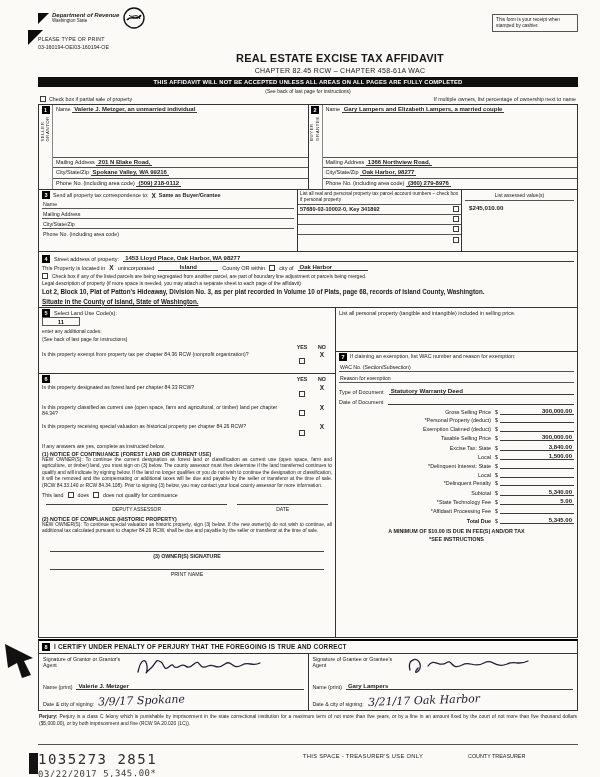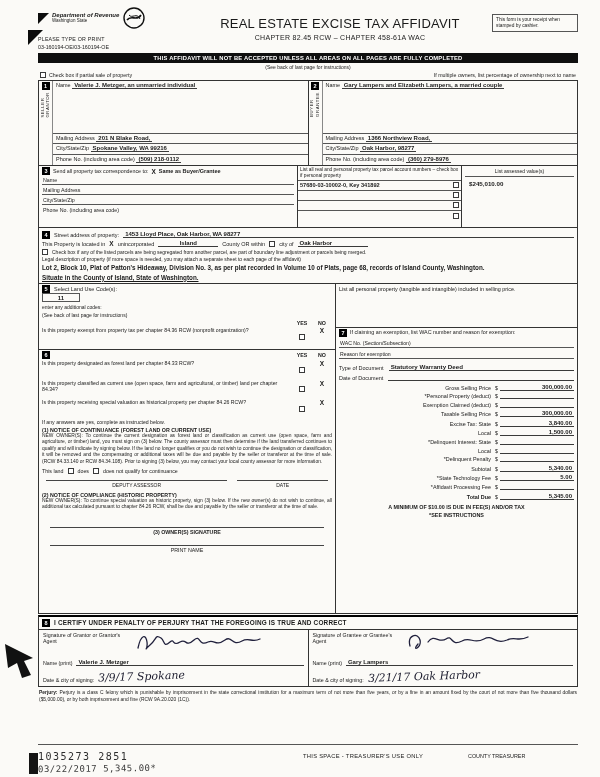--- a/index.html
+++ b/index.html
@@ -17,21 +17,21 @@
   .hdr-left { width:150px; }
   .logo { display:flex; align-items:center; gap:3px; }
   .logo-tri { width:0; height:0; border-top:11px solid #0d0d0d; border-right:11px solid transparent; }
   .logo-txt { line-height:1.05; }
   .lt1 { font-size:6px; font-style:italic; font-weight:bold; }
   .lt2 { font-size:4.5px; }
   .seal { flex:0 0 auto; }
   .tp { font-size:5.3px; margin-top:6px; letter-spacing:0.2px; }
   .fnum { font-size:5.3px; margin-top:2px; }
   .hdr-c { flex:1; text-align:center; padding-top:10px; }
-  .title { font-size:13px; font-weight:normal; letter-spacing:0.2px; }
+  .title { font-size:11px; font-weight:bold; letter-spacing:0.2px;margin-top:36px; }
   .subtitle { font-size:7px; margin-top:3px; letter-spacing:0.3px; }
   .receipt { width:86px; border:1px solid #555; font-size:4.8px; padding:2px 3px; line-height:1.3; margin-top:8px; }
 
   .warnbar { background:#0f0f0f; color:#fff; font-size:5.8px; font-weight:bold; text-align:center; padding:2px 0; letter-spacing:0.2px; }
   .seeback { text-align:center; font-size:5px; margin:1px 0 2px; }
   .partial { display:flex; justify-content:space-between; font-size:5.3px; margin:1px 2px 2px; align-items:center; }
   .partial .lft { display:flex; gap:3px; align-items:center; }
 
   
   .parties { display:flex; border:1px solid #333; height:86px; }
@@ -118,21 +118,21 @@
   .nrow { display:flex; gap:4px; font-size:5.3px; margin-top:14px; align-items:flex-end; }
   .nval { font-weight:bold; font-size:6px; border-bottom:1px solid #3a3a3a; flex:1; padding:0 2px; }
   .drow { display:flex; gap:4px; font-size:5.3px; margin-top:4px; align-items:flex-end; }
   .hand { font-family:"DejaVu Serif",serif; font-style:italic; font-size:11px; color:#1c1c2e; transform:rotate(-2deg); display:inline-block; white-space:nowrap; }
 
   .perjury { font-size:4.9px; line-height:1.35; text-align:justify; margin-top:3px; padding:0 1px; }
 
   
   .footer { position:absolute; left:38px; right:22px; top:744px; border-top:1px solid #555; display:flex; align-items:flex-start; }
   .stamps { width:220px; padding-top:6px; }
-  .st1 { font-family:"DejaVu Sans Mono",monospace; font-size:10px; letter-spacing:1.5px; color:#2d2d2d; }
+  .st1 { font-family:"DejaVu Sans Mono",monospace; font-size:14px; letter-spacing:1.5px; color:#2d2d2d; }
   .st2 { font-family:"DejaVu Sans Mono",monospace; font-size:9px; letter-spacing:0.5px; color:#3c3c3c; margin-top:1px; transform:rotate(-0.6deg); }
   .tspace { flex:1; text-align:center; font-size:5.8px; padding-top:8px; letter-spacing:0.3px; }
   .ctreas { width:110px; text-align:left; font-size:5.4px; padding-top:8px; }
 
   .corner-tri { position:absolute; left:28px; top:30px; width:0; height:0; border-top:15px solid #0c0c0c; border-right:15px solid transparent; }
   .edgebar { position:absolute; left:29px; top:753px; width:9px; height:21px; background:#141414; }
   .bigarrow { position:absolute; left:3px; top:642px; }
 </style>
 </head>
 <body>

